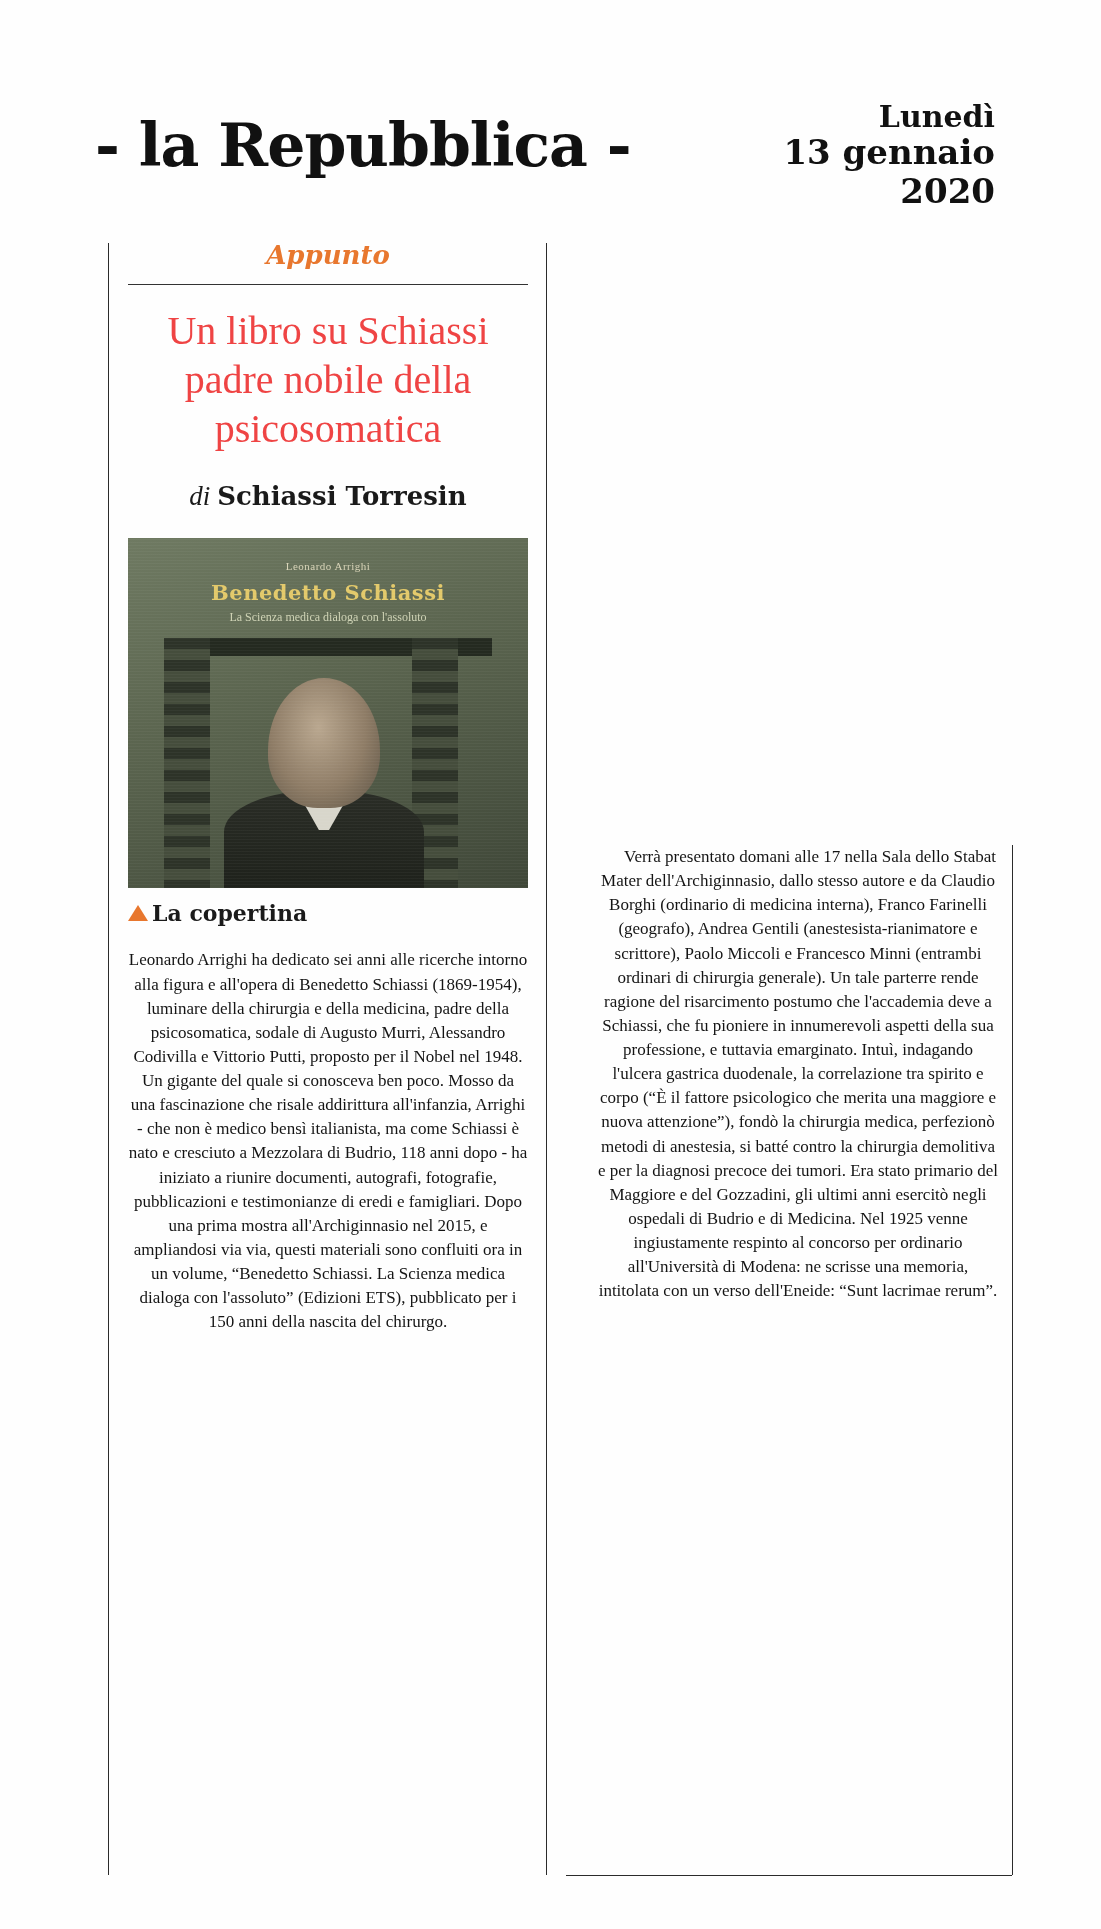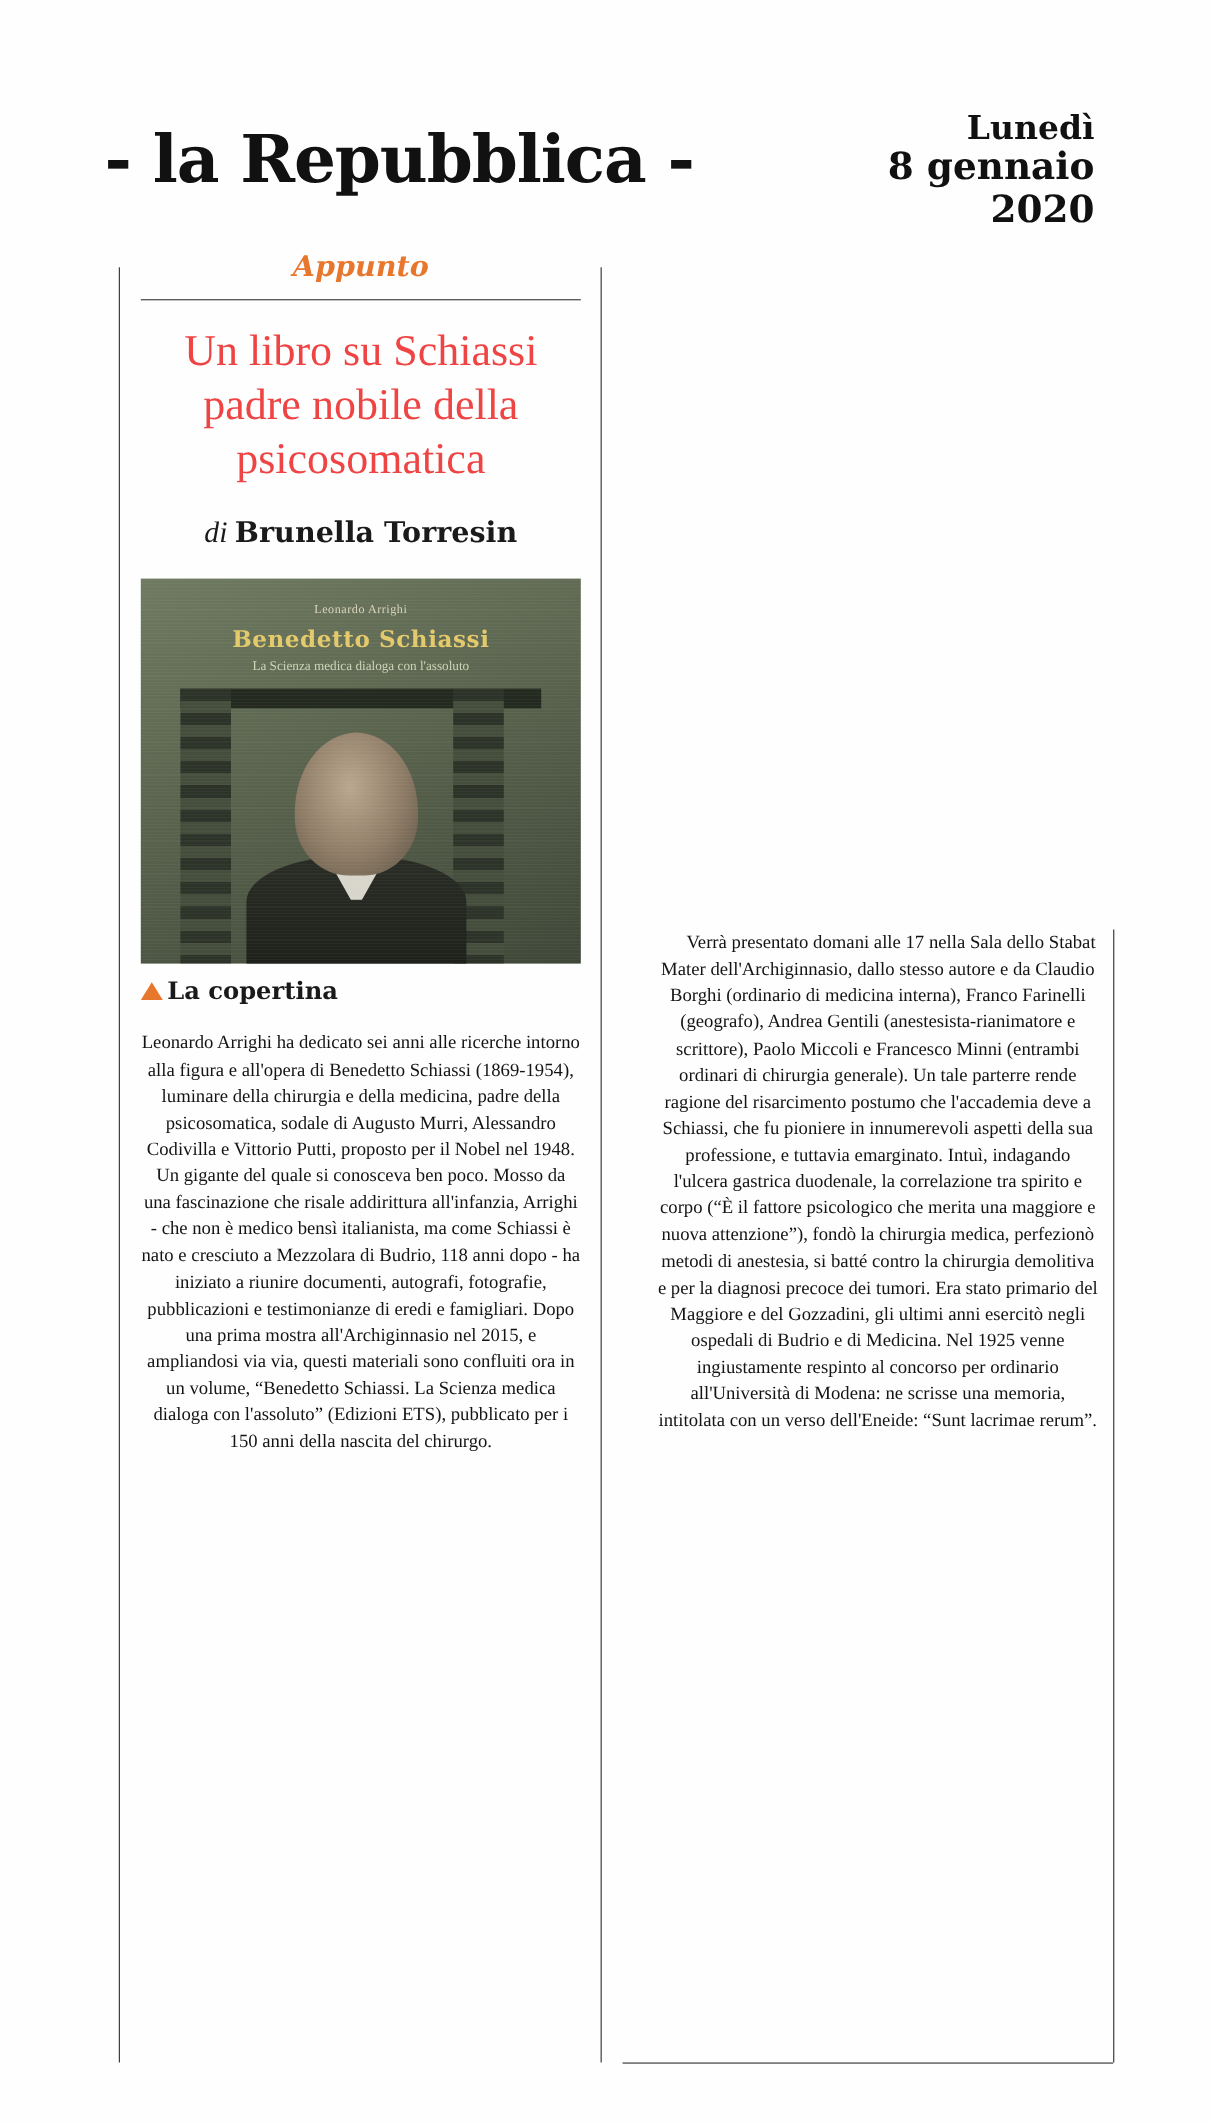--- a/index.html
+++ b/index.html
@@ -74,21 +74,21 @@
   .rule-h {
     position: absolute;
     height: 1px;
     background: #2b2b2b;
   }
 
   
   .col-left {
     position: absolute;
     left: 128px;
-    top: 228px;
+    top: 240px;
     width: 400px;
   }
   .kicker {
     font-family: "DejaVu Serif", serif;
     font-style: italic;
     font-weight: bold;
     font-size: 26px;
     color: #e8772e;
     text-align: center;
     margin-bottom: 14px;
@@ -271,39 +271,39 @@
 </style>
 </head>
 <body>
 
 <div class="page">
 
   <div class="masthead">
     <div class="masthead-title">- la Repubblica -</div>
     <div class="masthead-date-wrap">
       <div class="masthead-weekday">Lunedì</div>
-      <div class="masthead-date">8 gennaio 2020</div>
+      <div class="masthead-date">13 gennaio 2020</div>
     </div>
   </div>
 
   <div class="rule-v" style="left:108px; top:243px; height:1632px;"></div>
   <div class="rule-v" style="left:546px; top:243px; height:1632px;"></div>
   <div class="rule-v" style="left:1012px; top:845px; height:1030px;"></div>
   <div class="rule-h" style="left:566px; top:1875px; width:446px;"></div>
 
   <div class="col-left">
 
     <div class="kicker">Appunto</div>
     <div class="kicker-rule"></div>
 
     <h1 class="headline">Un libro su Schiassi padre nobile della psicosomatica</h1>
 
     <div class="byline">
       <span class="di">di</span>
-      <span class="name">Brunella Torresin</span>
+      <span class="name">Schiassi Torresin</span>
     </div>
 
     <div class="photo">
       <div class="bar"></div>
       <div class="pillar l"></div>
       <div class="pillar r"></div>
       <div class="portrait-body"></div>
       <div class="collar"></div>
       <div class="portrait-head"></div>
       <div class="cover-top-text">Leonardo Arrighi</div>

